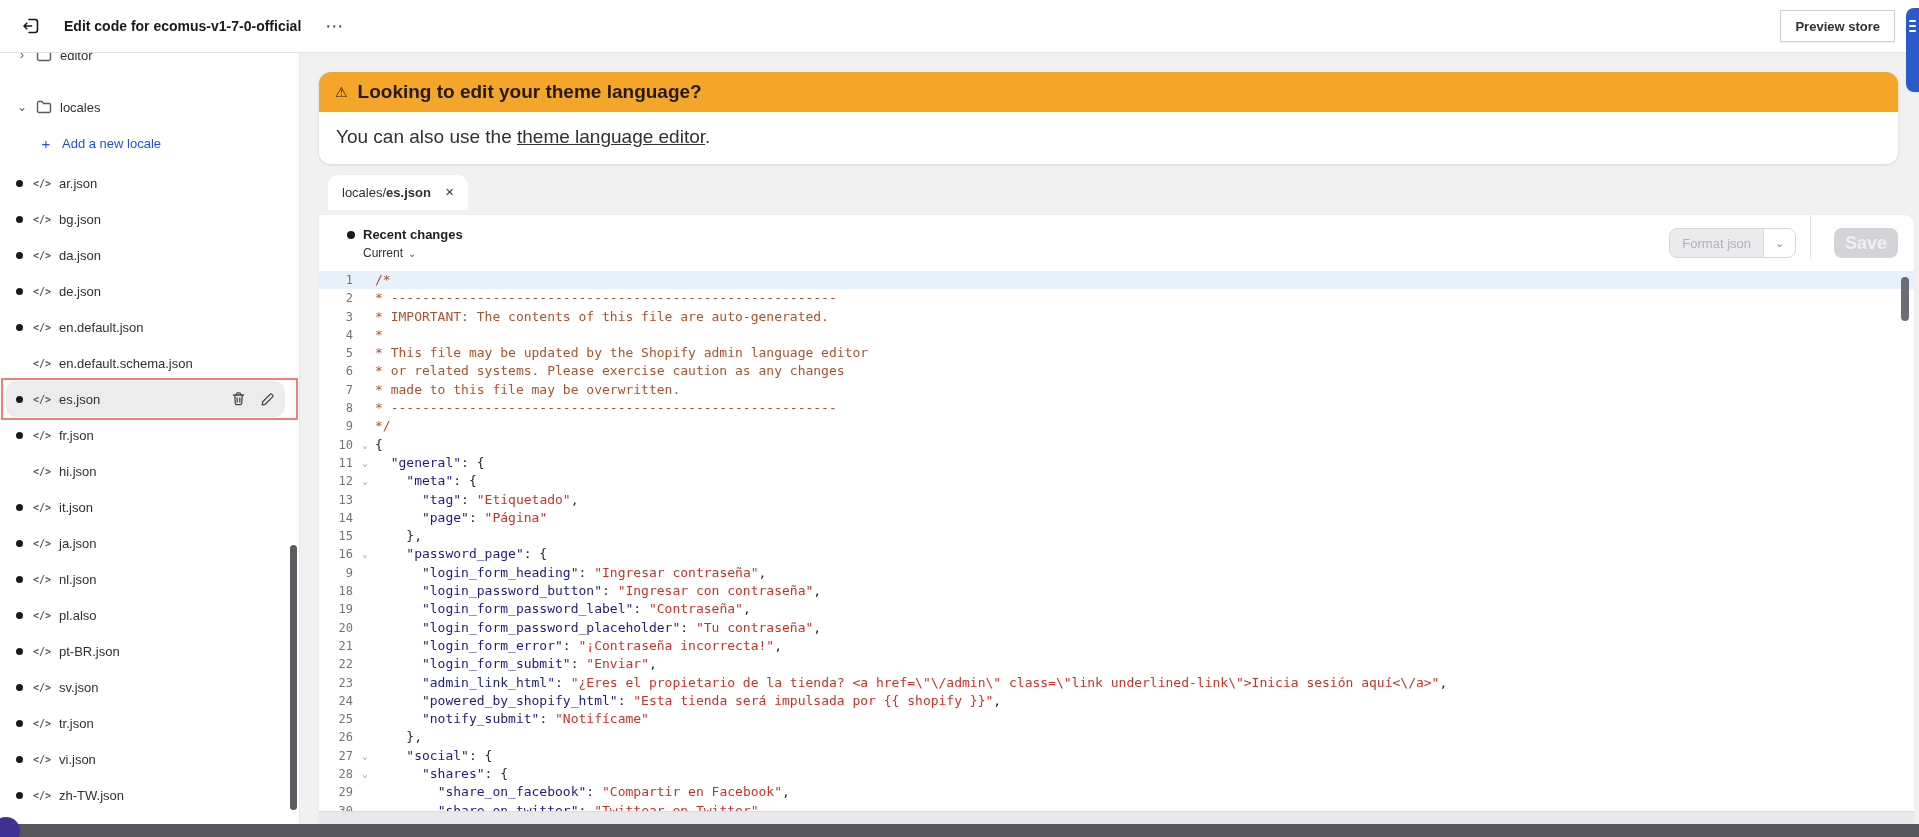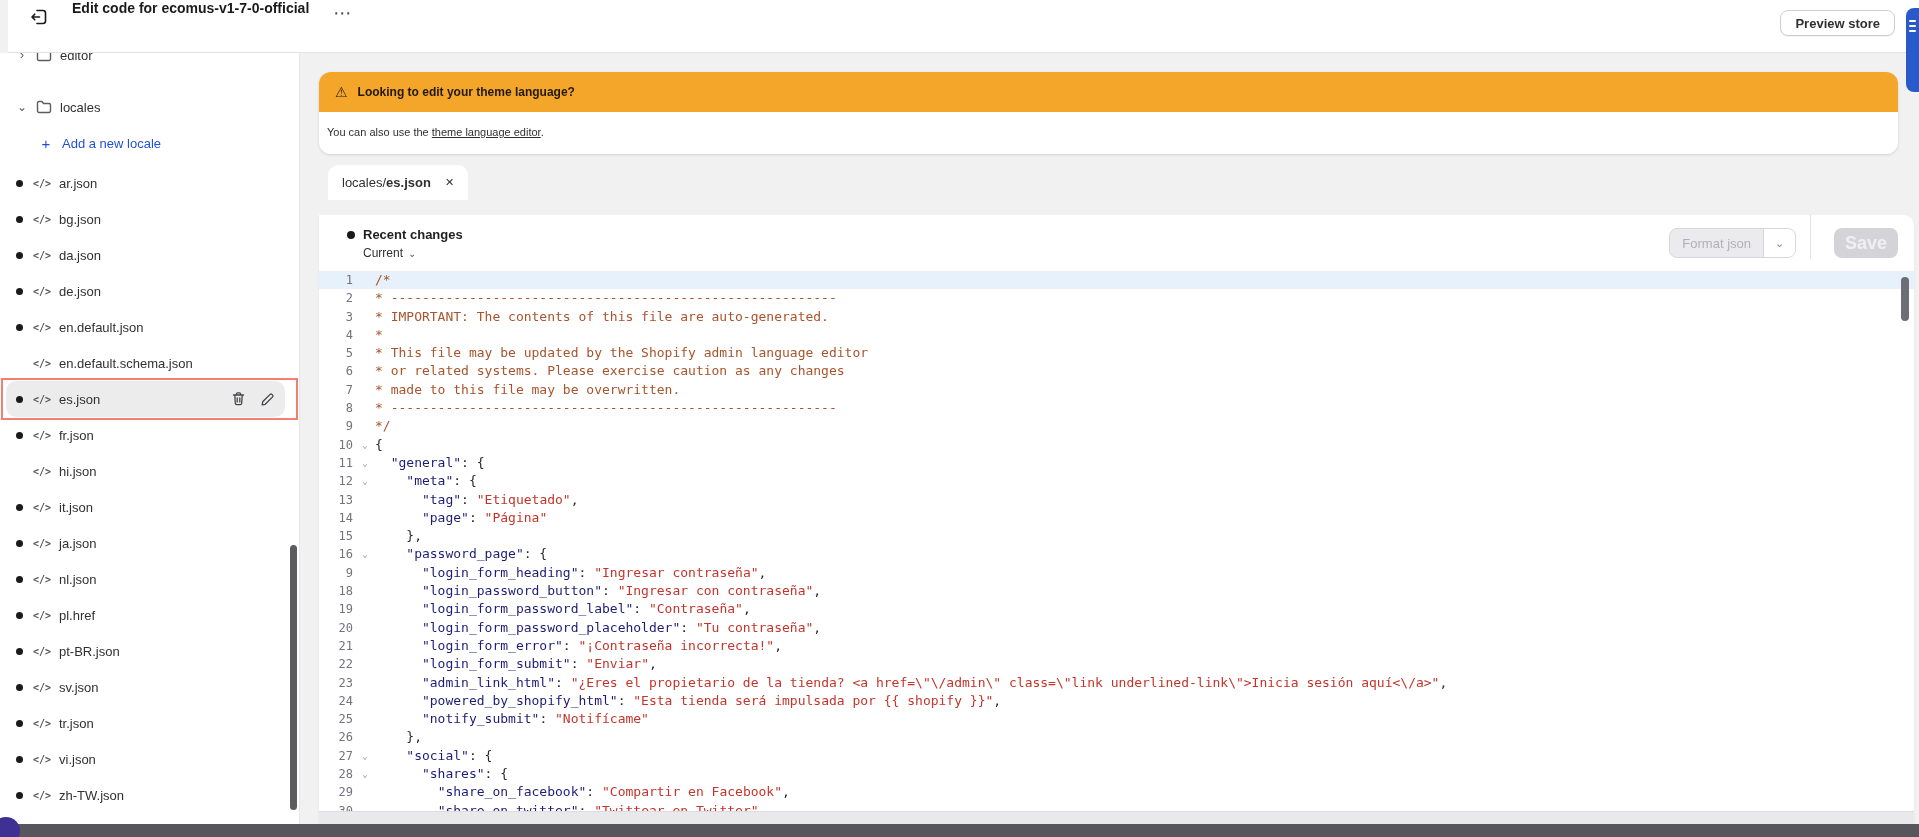--- a/index.html
+++ b/index.html
@@ -1,23 +1,23 @@
 <!DOCTYPE html>
 <html><head>
 <meta charset="utf-8">
 <style>
   * { box-sizing: border-box; margin: 0; padding: 0; }
   html,body { width:1919px; height:837px; overflow:hidden; font-family:"Liberation Sans", sans-serif; background:#f1f1f1; color:#303030; }
 
   
-  .topbar { position:absolute; top:0; left:0; right:0; height:53px; background:#fff; border-bottom:1px solid #e3e3e3; display:flex; align-items:flex-start; z-index:10;margin-left:8px; }
+  .topbar { position:absolute; top:0; left:0; right:0; height:53px; background:#fff; border-bottom:1px solid #e3e3e3; display:flex; align-items:center; z-index:10; }
   .exit-btn { width:34px; height:34px; margin-left:14px; border:none; background:transparent; border-radius:8px; display:flex; align-items:center; justify-content:center; cursor:pointer; }
   .topbar-title { font-size:14px; font-weight:600; color:#1a1a1a; margin-left:16px; }
   .kebab-btn { border:none; background:transparent; font-size:18px; letter-spacing:1px; color:#4a4a4a; margin-left:18px; cursor:pointer; padding:2px 6px; border-radius:6px; }
-  .preview-btn { position:absolute; right:24px; top:10px; height:26px; padding:0 14px; background:#fff; border:1px solid #cfcfd3; border-radius:8px; font-size:13px; font-weight:550; color:#303030; box-shadow:0 1px 0 rgba(0,0,0,.05); cursor:pointer; }
+  .preview-btn { position:absolute; right:24px; top:10px; height:32px; padding:0 14px; background:#fff; border:1px solid #cfcfd3; border-radius:0; font-size:13px; font-weight:550; color:#303030; box-shadow:0 1px 0 rgba(0,0,0,.05); cursor:pointer; }
 
   
   .edge-tab { position:absolute; right:0; top:8px; width:13px; height:84px; background:#2a59c9; border-radius:8px 0 0 8px; z-index:40; }
   .edge-tab i { display:block; width:7px; height:2px; background:#fff; border-radius:1px; margin:3px auto 0; }
   .edge-tab i:first-child { margin-top:12px; }
 
   
   .sidebar { position:absolute; top:53px; left:0; width:300px; bottom:0; background:#fff; border-right:1px solid #e7e7e7; overflow:hidden; }
   .tree-row { display:flex; align-items:center; height:28px; font-size:13px; color:#303030; }
   .tree-row .chev { width:16px; text-align:center; color:#5c5c60; font-size:12px; margin-left:14px; }
@@ -36,22 +36,22 @@
   .row-actions { margin-left:auto; display:flex; gap:14px; align-items:center; }
   .row-actions svg { display:block; cursor:pointer; }
   .side-scroll { position:absolute; right:2px; top:492px; width:7px; height:265px; background:#5b5b60; border-radius:4px; }
   .fab { position:absolute; left:-8px; bottom:-8px; width:28px; height:28px; border-radius:50%; background:#3f3093; z-index:25; }
 
   
   .main { position:absolute; left:301px; top:53px; right:0; bottom:0; }
   .banner { margin:19px 21px 0 18px; border-radius:12px; overflow:hidden; box-shadow:0 1px 3px rgba(0,0,0,.13); }
   .banner-head { background:#f4a62a; height:40px; display:flex; align-items:center; padding:0 16px; gap:10px; }
   .warn-ic { font-size:14px; color:#23190a; }
-  .banner-title { font-size:12px; font-weight:700; color:#23190a;text-align:right; }
-  .banner-body { background:#fff; padding:14px 8px 16px; font-size:11px; color:#303030; }
+  .banner-title { font-size:19px; font-weight:700; color:#23190a;text-align:right; }
+  .banner-body { background:#fff; padding:14px 17px 16px; font-size:19px; color:#303030; }
   .banner-link { color:#303030; text-decoration:underline; cursor:pointer; }
 
   .tabrow { margin:11px 0 0 27px; height:35px; display:flex; }
   .tab { display:inline-flex; align-items:center; background:#fff; border-radius:10px 10px 0 0; padding:0 14px; gap:14px; font-size:13px; cursor:pointer; }
   .tab .path { color:#303030; }
   .tab .file { font-weight:700; }
   .tab .close { font-size:11px; color:#303030; cursor:pointer; }
 
   .panel { position:absolute; left:18px; right:5px; top:162px; bottom:0; background:#fff; border-radius:0 10px 0 0; box-shadow:0 1px 2px rgba(0,0,0,.08); }
   .toolbar { position:relative; height:44px; }
@@ -196,21 +196,21 @@
         <span class="fname">ja.json</span>
       </div>
       <div class="file-row">
         <span class="dot"></span>
         <span class="code-ic">&lt;/&gt;</span>
         <span class="fname">nl.json</span>
       </div>
       <div class="file-row">
         <span class="dot"></span>
         <span class="code-ic">&lt;/&gt;</span>
-        <span class="fname">pl.href</span>
+        <span class="fname">pl.also</span>
       </div>
       <div class="file-row">
         <span class="dot"></span>
         <span class="code-ic">&lt;/&gt;</span>
         <span class="fname">pt-BR.json</span>
       </div>
       <div class="file-row">
         <span class="dot"></span>
         <span class="code-ic">&lt;/&gt;</span>
         <span class="fname">sv.json</span>

